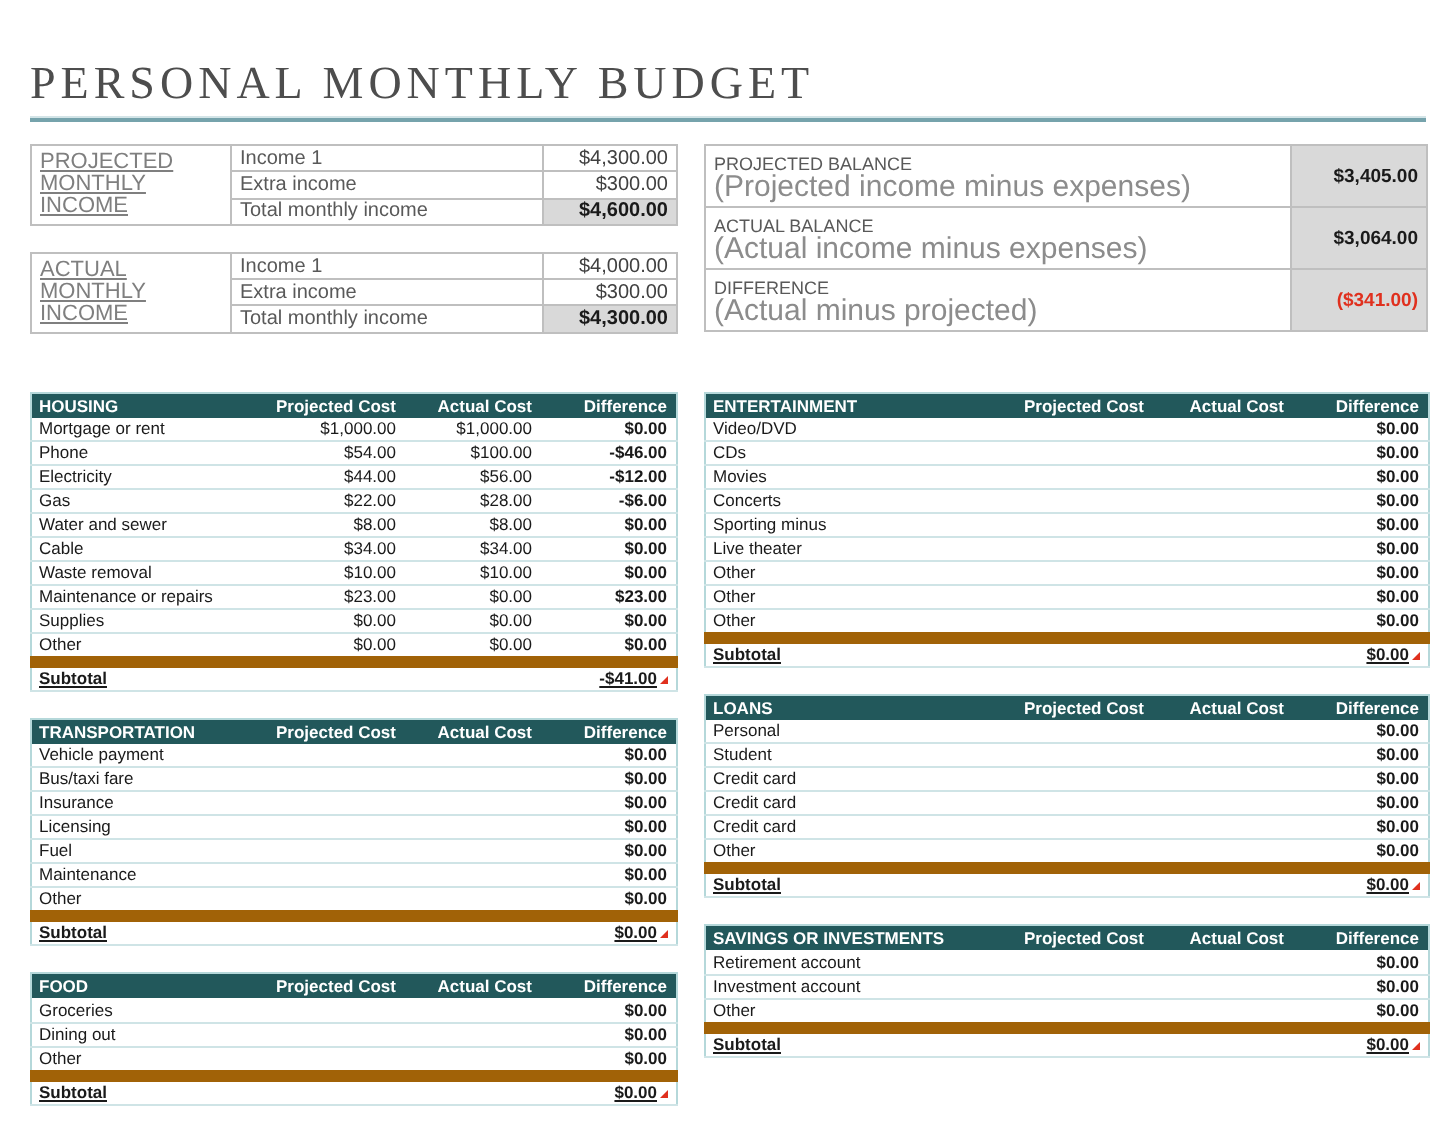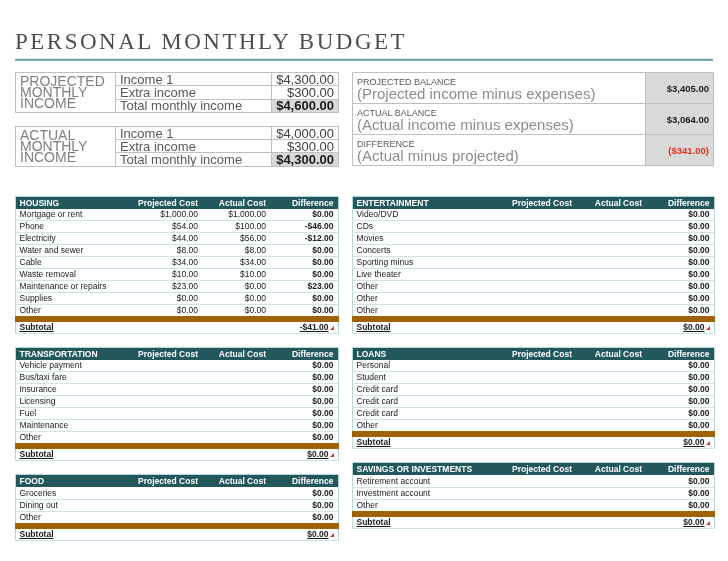--- a/index.html
+++ b/index.html
@@ -20,22 +20,22 @@
   .title-wrap{margin:30px 15px 0 15px;font-family:Liberation Serif, serif;}
   h1.title{margin:0 0 4px 0;font-size:23px;font-weight:400;letter-spacing:2.5px;color:var(--title-color);line-height:24px;}
   .rule{height:3px;background:var(--accent-rule);border-top:1px solid #d3e4e7;}
 
   
   .top{display:flex;gap:14px;margin:11px 15px 0 15px;height:110px;}
   .top-left{width:323px;}
   .top-right{width:362px;}
 
   table.inc{border-collapse:collapse;table-layout:fixed;width:323px;margin-bottom:13px;border:1px solid #8c8c8c;}
-  table.inc td{border:1px solid #bfbfbf;font-size:13px;height:13.3px;line-height:11px;padding:0 4px;white-space:nowrap;overflow:hidden;vertical-align:middle;}
-  table.inc td.lbl{width:100px;color:#7f7f7f;font-size:14px;line-height:11px;white-space:normal;}
+  table.inc td{border:1px solid #bfbfbf;font-size:10px;height:13.3px;line-height:11px;padding:0 4px;white-space:nowrap;overflow:hidden;vertical-align:middle;}
+  table.inc td.lbl{width:100px;color:#7f7f7f;font-size:11px;line-height:11px;white-space:normal;text-decoration:underline;}
   table.inc td.item{width:156px;color:#595959;}
   table.inc td.val{width:67px;text-align:right;color:#404040;}
   table.inc tr.total td.val{background:var(--total-fill);font-weight:bold;color:#1a1a1a;}
 
   table.bal{border-collapse:collapse;table-layout:fixed;width:362px;border:1px solid #a6a6a6;}
   table.bal td{border:1px solid #bfbfbf;vertical-align:middle;}
   table.bal td.bl{padding:3px 4px;height:25.6px;}
   .bl-main{font-size:9px;color:#595959;line-height:12px;white-space:nowrap;}
   .bl-sub{font-size:15px;color:#8c8c8c;line-height:12px;white-space:nowrap;}
   table.bal td.bv{width:68px;background:var(--total-fill);text-align:right;font-weight:bold;font-size:9.5px;padding:0 4px;color:#1a1a1a;white-space:nowrap;}
@@ -169,20 +169,26 @@
                 <td class="num">$100.00</td>
                 <td class="num diff">-$46.00</td>
               </tr>
               <tr>
                 <td class="cat">Electricity</td>
                 <td class="num">$44.00</td>
                 <td class="num">$56.00</td>
                 <td class="num diff">-$12.00</td>
               </tr>
               <tr>
+                <td class="cat">Gas</td>
+                <td class="num">$22.00</td>
+                <td class="num">$28.00</td>
+                <td class="num diff">-$6.00</td>
+              </tr>
+              <tr>
                 <td class="cat">Water and sewer</td>
                 <td class="num">$8.00</td>
                 <td class="num">$8.00</td>
                 <td class="num diff">$0.00</td>
               </tr>
               <tr>
                 <td class="cat">Cable</td>
                 <td class="num">$34.00</td>
                 <td class="num">$34.00</td>
                 <td class="num diff">$0.00</td>

